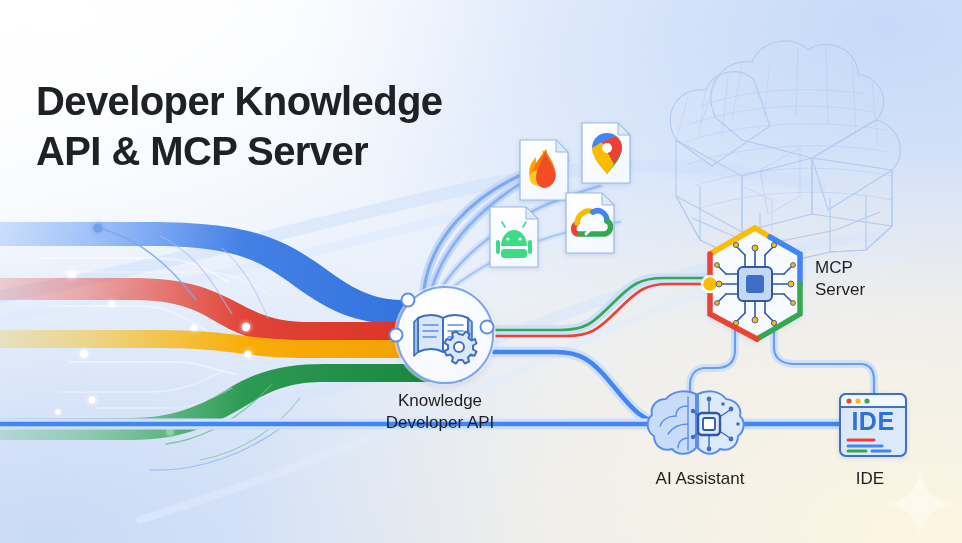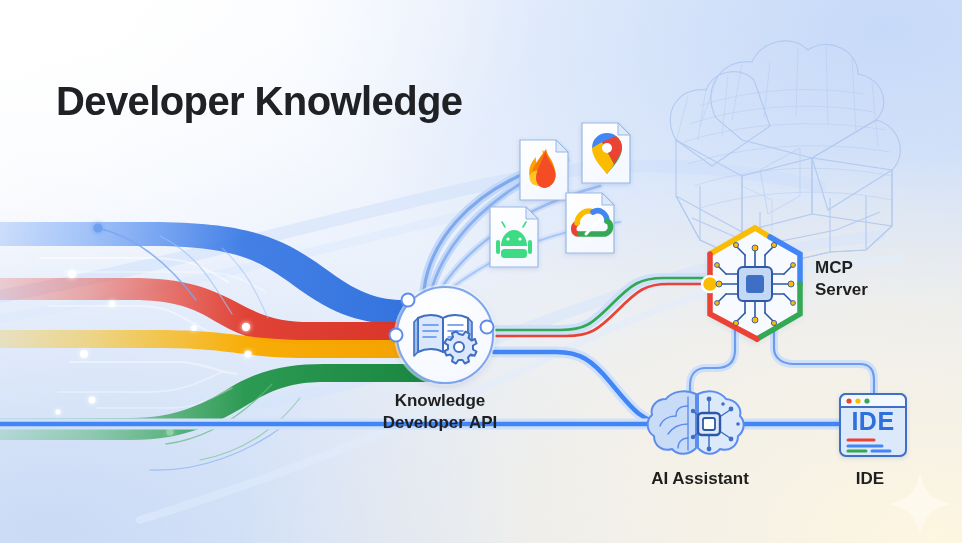--- a/index.html
+++ b/index.html
@@ -6,27 +6,27 @@
   body{
     width:962px;height:543px;overflow:hidden;
     font-family:"Liberation Sans", sans-serif;
     background:#eef2fb;
   }
   #stage{position:relative;width:962px;height:543px;overflow:hidden;}
   #bg{position:absolute;inset:0;}
   #art{position:absolute;inset:0;}
 
   .ttl{
-    position:absolute;left:56px;top:76px;
+    position:absolute;left:36px;top:76px;
     font-size:40px;line-height:50px;font-weight:700;
     color:#202124;letter-spacing:-0.6px;white-space:pre;
   }
 
   .lbl{
-    position:absolute;color:#1f1f1f;font-weight:700;
+    position:absolute;color:#1f1f1f;font-weight:400;
     font-size:17px;line-height:22px;text-align:center;white-space:pre;
   }
   .lbl.left{text-align:left;}
 
   #lbl-dka{left:340px;top:390px;width:200px;}
   #lbl-mcp{left:815px;top:257px;width:120px;}
   #lbl-ai{left:600px;top:468px;width:200px;}
   #lbl-ide{left:805px;top:468px;width:130px;}
 </style>
 </head>
@@ -462,21 +462,21 @@
         </g>
       </g>
     </g>
 
     <g>
       <path d="M920 472 C 924 492 932 500 952 504 C 932 508 924 516 920 536
                C 916 516 908 508 888 504 C 908 500 916 492 920 472 Z" fill="#fdfaee" opacity="0.92"></path>
     </g>
   </svg>
 
-  <div class="ttl"><span>Developer Knowledge</span><br></div>
+  <div class="ttl"><span>Developer Knowledge</span><br><span>API &amp; MCP Server</span></div>
 
   <div class="lbl" id="lbl-dka"><span>Knowledge</span><br><span>Developer API</span></div>
 
   <div class="lbl left" id="lbl-mcp"><span>MCP</span><br><span>Server</span></div>
 
   <div class="lbl" id="lbl-ai">AI Assistant</div>
 
   <div class="lbl" id="lbl-ide">IDE</div>
 
 </div>

